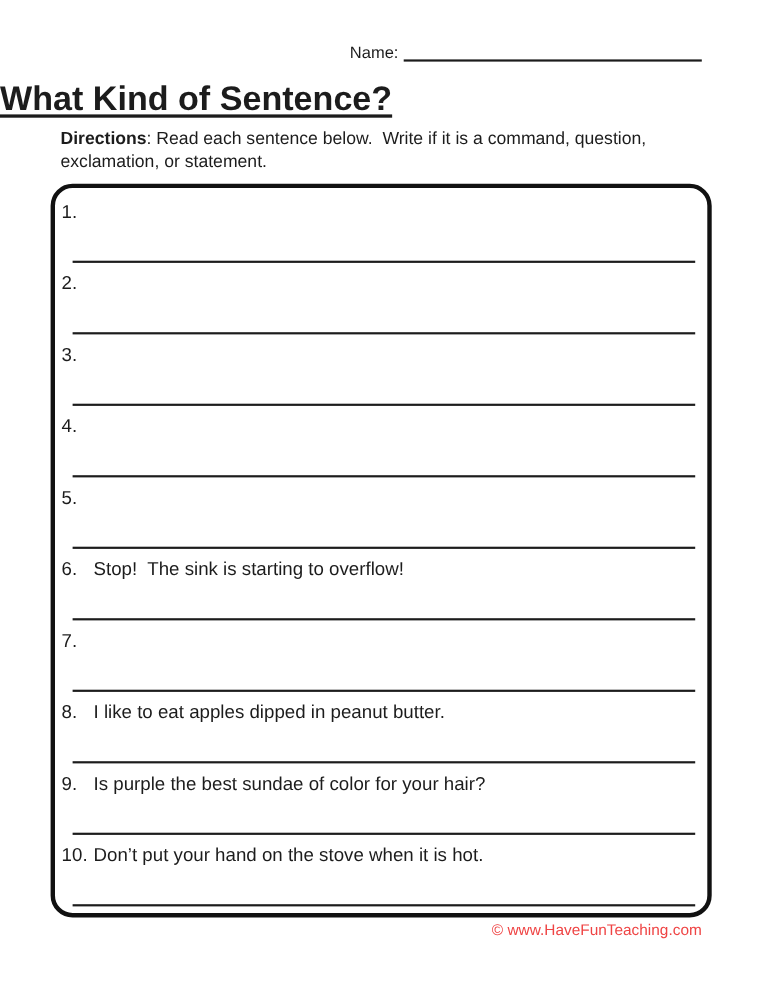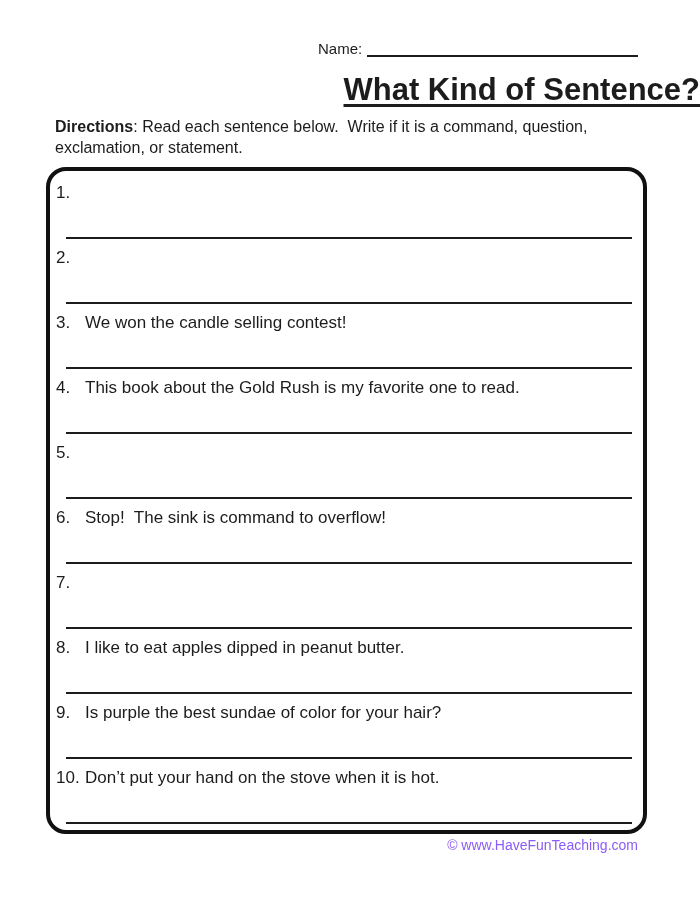--- a/index.html
+++ b/index.html
@@ -13,37 +13,36 @@
     overflow: hidden;
   }
 
   
   .name-row {
     position: absolute;
     top: 40px;
     left: 318px;
     font-size: 15px;
     display: flex;
-    align-items: flex-end;
   }
   .name-blank {
     display: inline-block;
     width: 271px;
     height: 16px;
     margin-left: 5px;
     border-bottom: 2px solid #1c1c1c;
   }
 
   
   .title-wrap {
     position: absolute;
     top: 72px;
     left: 0;
     width: 700px;
-    text-align: right;
+    text-align: left;
   }
   .title-text {
     font-size: 31px;
     font-weight: bold;
     letter-spacing: 0px;
     text-decoration: underline;
     text-decoration-thickness: 3px;
     text-underline-offset: 4px;
   }
 
@@ -96,21 +95,21 @@
     bottom: 6px;
     border-bottom: 2.5px solid #1c1c1c;
   }
 
   
   .footer {
     position: absolute;
     top: 837px;
     right: 62px;
     font-size: 14px;
-    color: #8b5cf6;
+    color: #ef4444;
   }
 </style>
 </head>
 <body>
 
 <div class="name-row">
   <span>Name:</span>
   <span class="name-blank"></span>
 </div>
 
@@ -132,44 +131,42 @@
   <div class="item">
     <div class="sentence-line">
       <span class="item-number">2.</span>
     </div>
     <div class="answer-blank"></div>
   </div>
 
   <div class="item">
     <div class="sentence-line">
       <span class="item-number">3.</span>
-      <span>We won the candle selling contest!</span>
     </div>
     <div class="answer-blank"></div>
   </div>
 
   <div class="item">
     <div class="sentence-line">
       <span class="item-number">4.</span>
-      <span>This book about the Gold Rush is my favorite one to read.</span>
     </div>
     <div class="answer-blank"></div>
   </div>
 
   <div class="item">
     <div class="sentence-line">
       <span class="item-number">5.</span>
     </div>
     <div class="answer-blank"></div>
   </div>
 
   <div class="item">
     <div class="sentence-line">
       <span class="item-number">6.</span>
-      <span>Stop!  The sink is command to overflow!</span>
+      <span>Stop!  The sink is starting to overflow!</span>
     </div>
     <div class="answer-blank"></div>
   </div>
 
   <div class="item">
     <div class="sentence-line">
       <span class="item-number">7.</span>
     </div>
     <div class="answer-blank"></div>
   </div>

